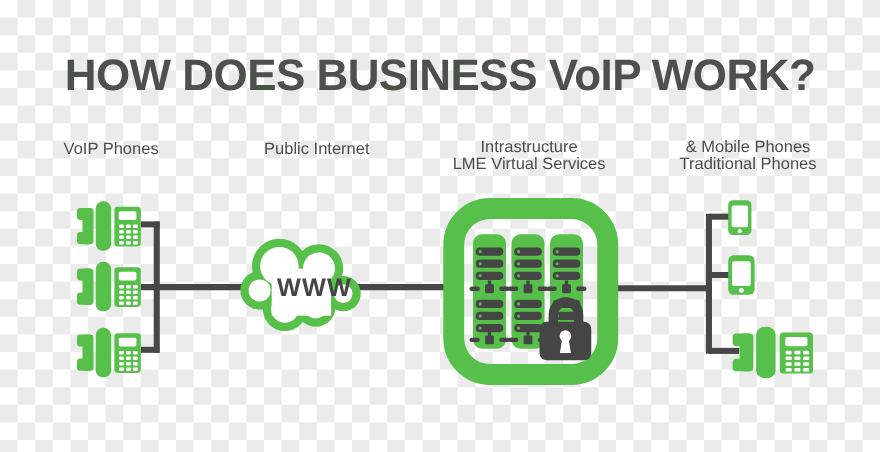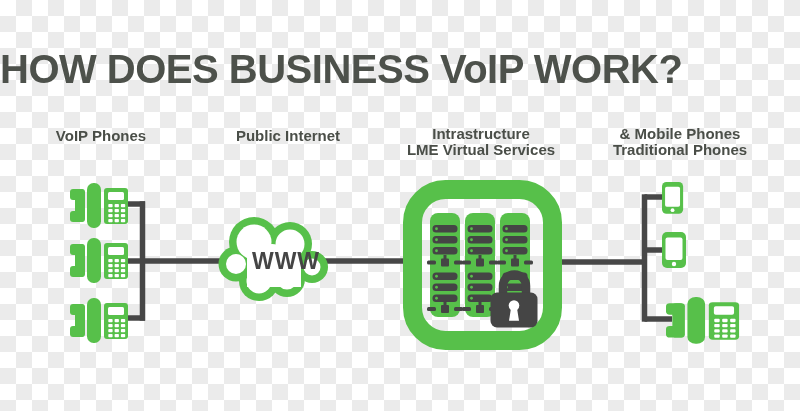--- a/index.html
+++ b/index.html
@@ -8,29 +8,30 @@
     width:800px;height:411px;
     overflow:hidden;
     background-color:#ffffff;
     background-image:conic-gradient(#ebebeb 0 90deg,#ffffff 90deg 180deg,#ebebeb 180deg 270deg,#ffffff 270deg);
     background-size:32px 32px;
     font-family:"Liberation Sans",sans-serif;
   }
   .svg-layer{position:absolute;left:0;top:0;}
   .title{
     position:absolute;left:0;right:0;top:47px;
+    text-align:center;
     font-weight:bold;font-size:40px;line-height:44px;
     letter-spacing:-0.5px;
     color:#4D514B;
   }
   .lbl{
     position:absolute;
     transform:translateX(-50%);
     text-align:center;
-    font-weight:bold;font-size:15px;line-height:15.5px;
+    font-weight:normal;font-size:15px;line-height:15.5px;
     color:#4A4E48;
     white-space:nowrap;
   }
   .lbl-voip{left:101px;top:128px;}
   .lbl-internet{left:272px;top:128px;margin-left:16px;}
   .lbl-lme{left:481px;top:126px;}
   .lbl-trad{left:680px;top:126px;}
   .www{
     position:absolute;left:286px;top:249px;
     transform:translateX(-50%);

